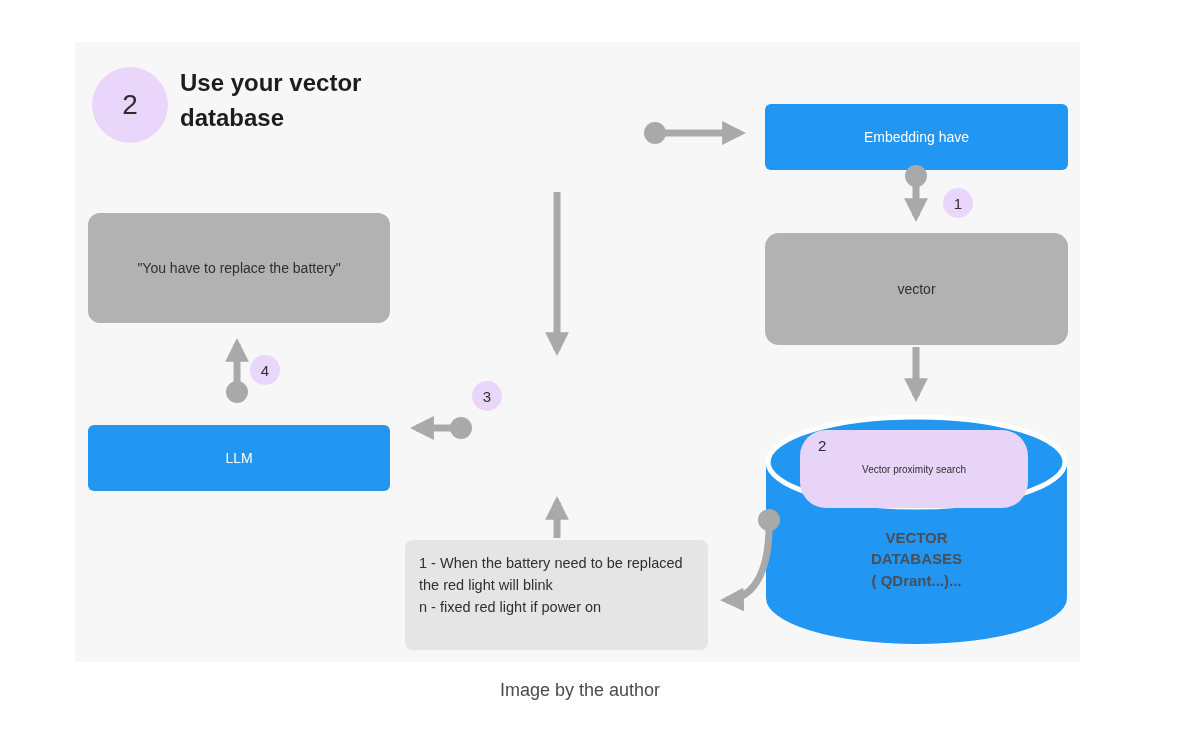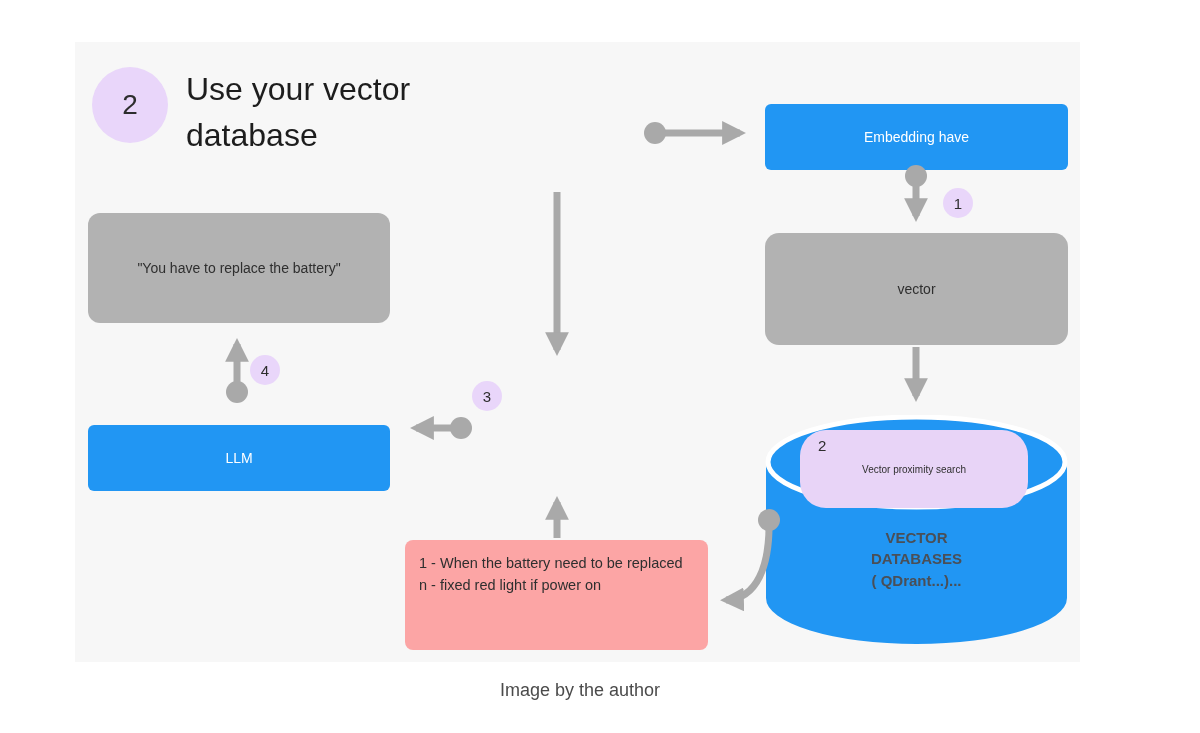--- a/index.html
+++ b/index.html
@@ -5,35 +5,35 @@
   html,body{margin:0;padding:0;background:#ffffff;}
   body{font-family:"Liberation Sans","DejaVu Sans",sans-serif;}
   .stage{position:relative;width:1200px;height:733px;background:#ffffff;overflow:hidden;}
   .canvas{position:absolute;left:75px;top:42px;width:1005px;height:620px;background:#f7f7f7;}
   .box{position:absolute;display:flex;align-items:center;justify-content:center;text-align:center;box-sizing:border-box;z-index:1;}
   .box-gray{background:#b2b2b2;color:#2f2f2f;}
   .box-blue{background:#2196f3;color:#ffffff;}
   .step-circle{position:absolute;left:92px;top:67px;width:76px;height:76px;border-radius:50%;
     background:#e9d6fa;display:flex;align-items:center;justify-content:center;
     font-size:28px;color:#2d2d2d;z-index:1;}
-  .diagram-title{position:absolute;left:186px;top:66px;width:240px;font-size:32px;font-weight:400;
+  .diagram-title{position:absolute;left:180px;top:66px;width:240px;font-size:24px;font-weight:700;
     color:#1d1d1d;line-height:1.45;z-index:1;}
   .badge{position:absolute;width:30px;height:30px;border-radius:50%;background:#e9d6fa;
     display:flex;align-items:center;justify-content:center;font-size:15px;color:#2d2d2d;z-index:3;}
   .multiline{line-height:1.62;font-size:13.5px;}
   .connector-layer{position:absolute;left:0;top:0;width:1200px;height:733px;z-index:2;pointer-events:none;}
   .cyl-wrap{position:absolute;left:765px;top:415px;width:303px;height:230px;z-index:1;}
   .cyl-text{position:absolute;left:0;top:112px;width:100%;text-align:center;font-size:15px;
     font-weight:700;color:#4a4f57;line-height:1.42;z-index:2;}
   .proximity{position:absolute;left:800px;top:430px;width:228px;height:78px;background:#e8d4f7;
     border-radius:26px;z-index:3;}
   .proximity .p-badge{position:absolute;left:18px;top:7px;font-size:15px;color:#2d2d2d;}
   .proximity .p-label{position:absolute;left:0;top:0;width:100%;height:100%;display:flex;
     align-items:center;justify-content:center;font-size:10px;color:#2f2f2f;}
-  .knowledge{position:absolute;left:405px;top:540px;width:303px;height:110px;background:#fca5a5;
+  .knowledge{position:absolute;left:405px;top:540px;width:303px;height:110px;background:#e5e5e5;
     border-radius:8px;box-sizing:border-box;padding:13px 14px;color:#2f2f2f;font-size:14.5px;
     line-height:1.5;text-align:left;z-index:1;}
   .caption{position:absolute;left:0;top:680px;width:1160px;text-align:center;font-size:18px;
     color:#4b4b4b;z-index:1;}
 </style>
 </head>
 <body>
 
 <div class="stage">
 
@@ -57,20 +57,21 @@
     <span>"You have to replace the battery"</span>
   </div>
 
   <div class="box box-blue" style="left:88px;top:393px;width:302px;height:66px;border-radius:6px;font-size:14px;margin-top:32px;">
     <span>LLM</span>
   </div>
 
 
   <div class="knowledge">
     <div>1 - When the battery need to be replaced</div>
+    <div>the red light will blink</div>
     <div>n - fixed red light if power on</div>
   </div>
 
   <div class="cyl-wrap">
     <svg width="303" height="230" viewBox="0 0 303 230">
       <path d="M 1,47 L 1,183 A 150.5,46 0 0 0 302,183 L 302,47 A 150.5,46 0 0 1 1,47 Z" fill="#2196f3"></path>
       <ellipse cx="151.5" cy="47" rx="148.5" ry="45" fill="#2196f3" stroke="#ffffff" stroke-width="5"></ellipse>
     </svg>
     <div class="cyl-text">
       <div>VECTOR</div>

